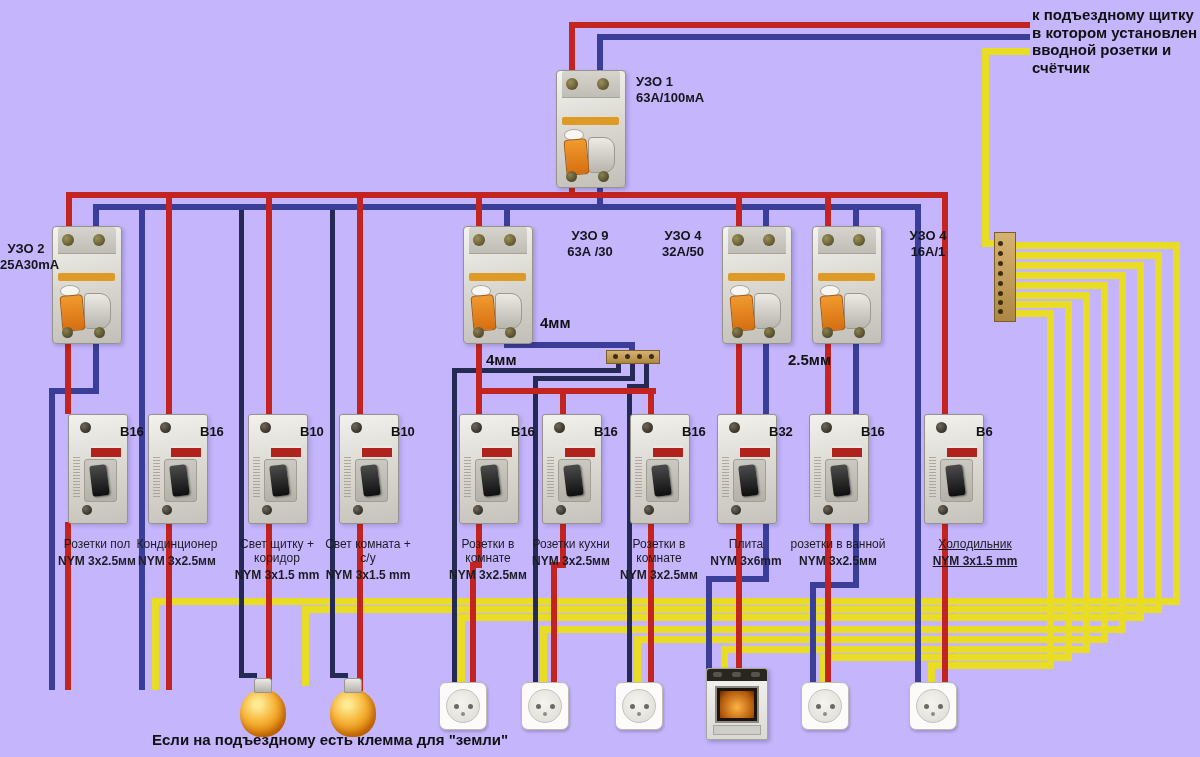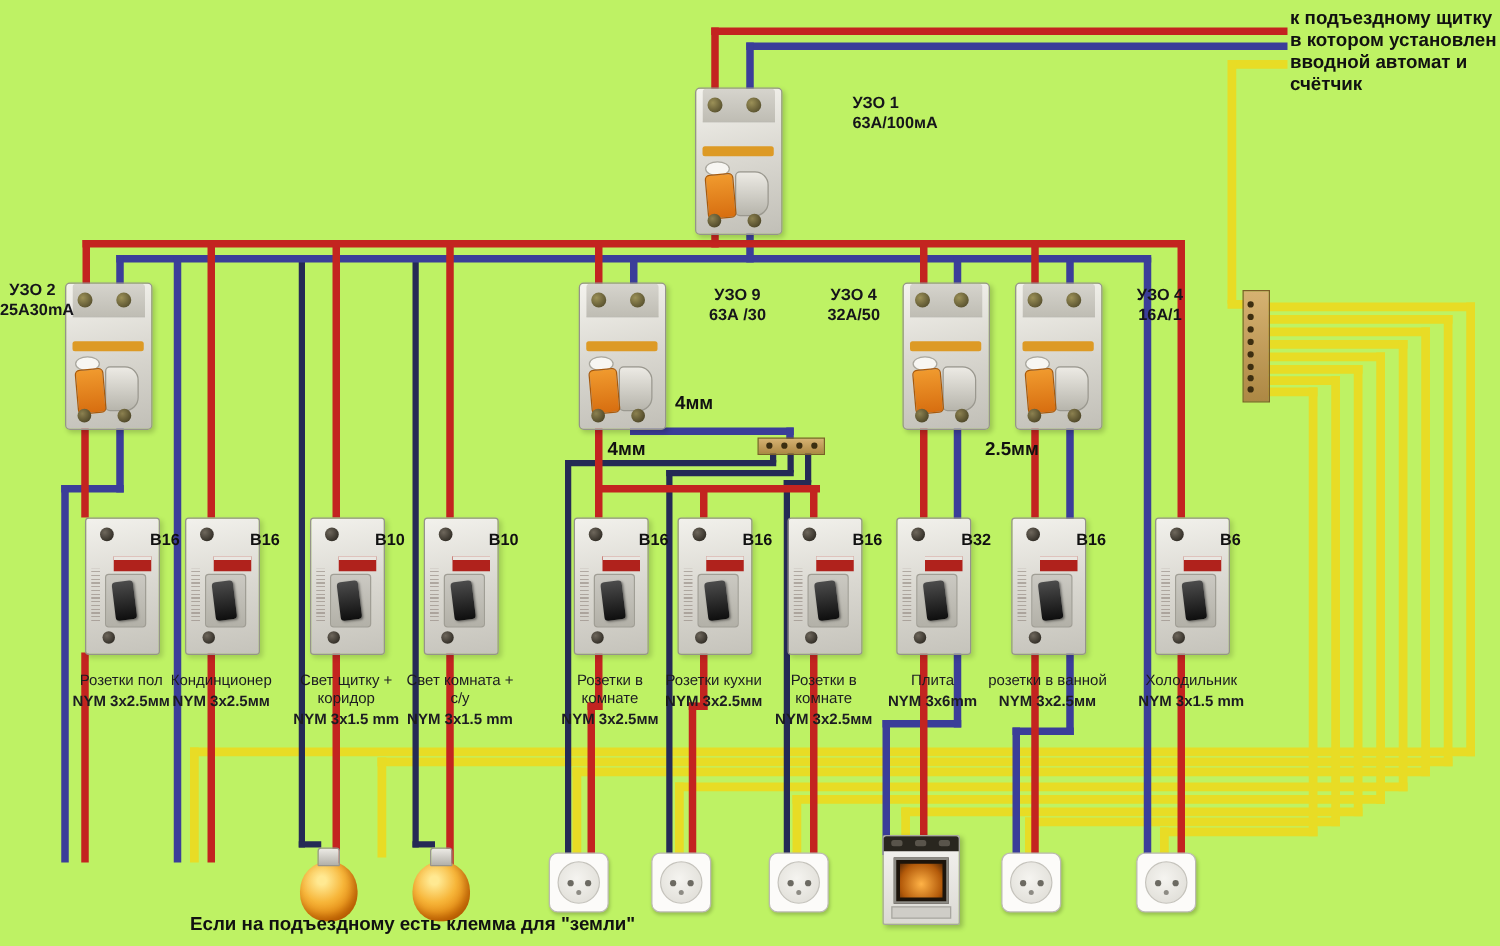--- a/index.html
+++ b/index.html
@@ -1,17 +1,17 @@
 <!DOCTYPE html>
 <html><head>
 <meta charset="utf-8">
 <style>
   html,body{margin:0;padding:0;}
   body{font-family:"Liberation Sans",sans-serif;background:#edece8;}
-  #stage{position:relative;width:1200px;height:757px;background:#bef264;overflow:hidden;}
+  #stage{position:relative;width:1200px;height:757px;background:#c4b5fd;overflow:hidden;}
   .wire{position:absolute;}
   
   .rcd{position:absolute;width:68px;height:116px;background:linear-gradient(168deg,#f4f3ee 0%,#dcdad3 45%,#c1bfb7 100%);
        border:1px solid #95938b;border-radius:4px;box-shadow:2px 2px 4px rgba(0,0,0,.18);z-index:20;}
   .rcd .flange{position:absolute;left:5px;right:5px;top:0;height:26px;background:linear-gradient(#d6d4cd,#bfbdb4);
        border-bottom:1px solid #a5a39a;border-radius:3px 3px 0 0;}
   .rcd .screw{position:absolute;width:12px;height:12px;border-radius:50%;top:7px;
        background:radial-gradient(circle at 35% 35%,#9c9158,#453f23);}
   .rcd .screw.s1{left:9px}.rcd .screw.s2{left:40px}
   .rcd .band{position:absolute;left:5px;top:46px;width:57px;height:8px;background:#dd9a25;border-radius:2px;}
@@ -383,32 +383,32 @@
         <div class="win">
           <div class="fire"></div>
         </div>
         <div class="drawer"></div>
       </div>
     </div>
   <div id="labels">
     <div class="note">
       <div>к подъездному щитку</div>
       <div>в котором установлен</div>
-      <div>вводной автомат и</div>
+      <div>вводной розетки и</div>
       <div>счётчик</div>
     </div>
     <div class="caption">Если на подъездному есть клемма для "земли"</div>
     <div class="wlabel" style="left:540px;top:314px">4мм</div>
     <div class="wlabel" style="left:486px;top:351px">4мм</div>
     <div class="wlabel" style="left:788px;top:351px">2.5мм</div>
-  <div class="rcd-label" style="left: 636px; top: 74px; width: 110px; text-align: left; margin-left: 46px;">
+  <div class="rcd-label" style="left: 636px; top: 74px; width: 110px; text-align: left;">
         <div>УЗО 1</div>
         <div>63А/100мА</div>
       </div>
-      <div class="rcd-label" style="left: 0px; top: 224px; width: 52px; text-align: center;">
+      <div class="rcd-label" style="left: 0px; top: 241px; width: 52px; text-align: center;">
         <div>УЗО 2</div>
         <div>25A30mA</div>
       </div>
       <div class="rcd-label" style="left: 550px; top: 228px; width: 80px; text-align: center;">
         <div>УЗО 9</div>
         <div>63А /30</div>
       </div>
       <div class="rcd-label" style="left: 648px; top: 228px; width: 70px; text-align: center;">
         <div>УЗО 4</div>
         <div>32А/50</div>
@@ -456,18 +456,18 @@
       <div class="brk-label" style="left: 698px; top: 537px;">
         <div class="circuit">Плита</div>
         <div class="cable">NYM 3x6mm</div>
       </div>
       <div class="brk-rating" style="left: 861px; top: 424px;">B16</div>
       <div class="brk-label" style="left: 790px; top: 537px;">
         <div class="circuit">розетки в ванной</div>
         <div class="cable">NYM 3x2.5мм</div>
       </div>
       <div class="brk-rating" style="left: 976px; top: 424px;">B6</div>
-      <div class="brk-label" style="left: 905px; top: 537px;">
+      <div class="brk-label" style="left: 927px; top: 537px; text-decoration: underline;">
         <div class="circuit">Холодильник</div>
         <div class="cable">NYM 3x1.5 mm</div>
       </div>
     </div>
 </div>
 
 </body></html>

